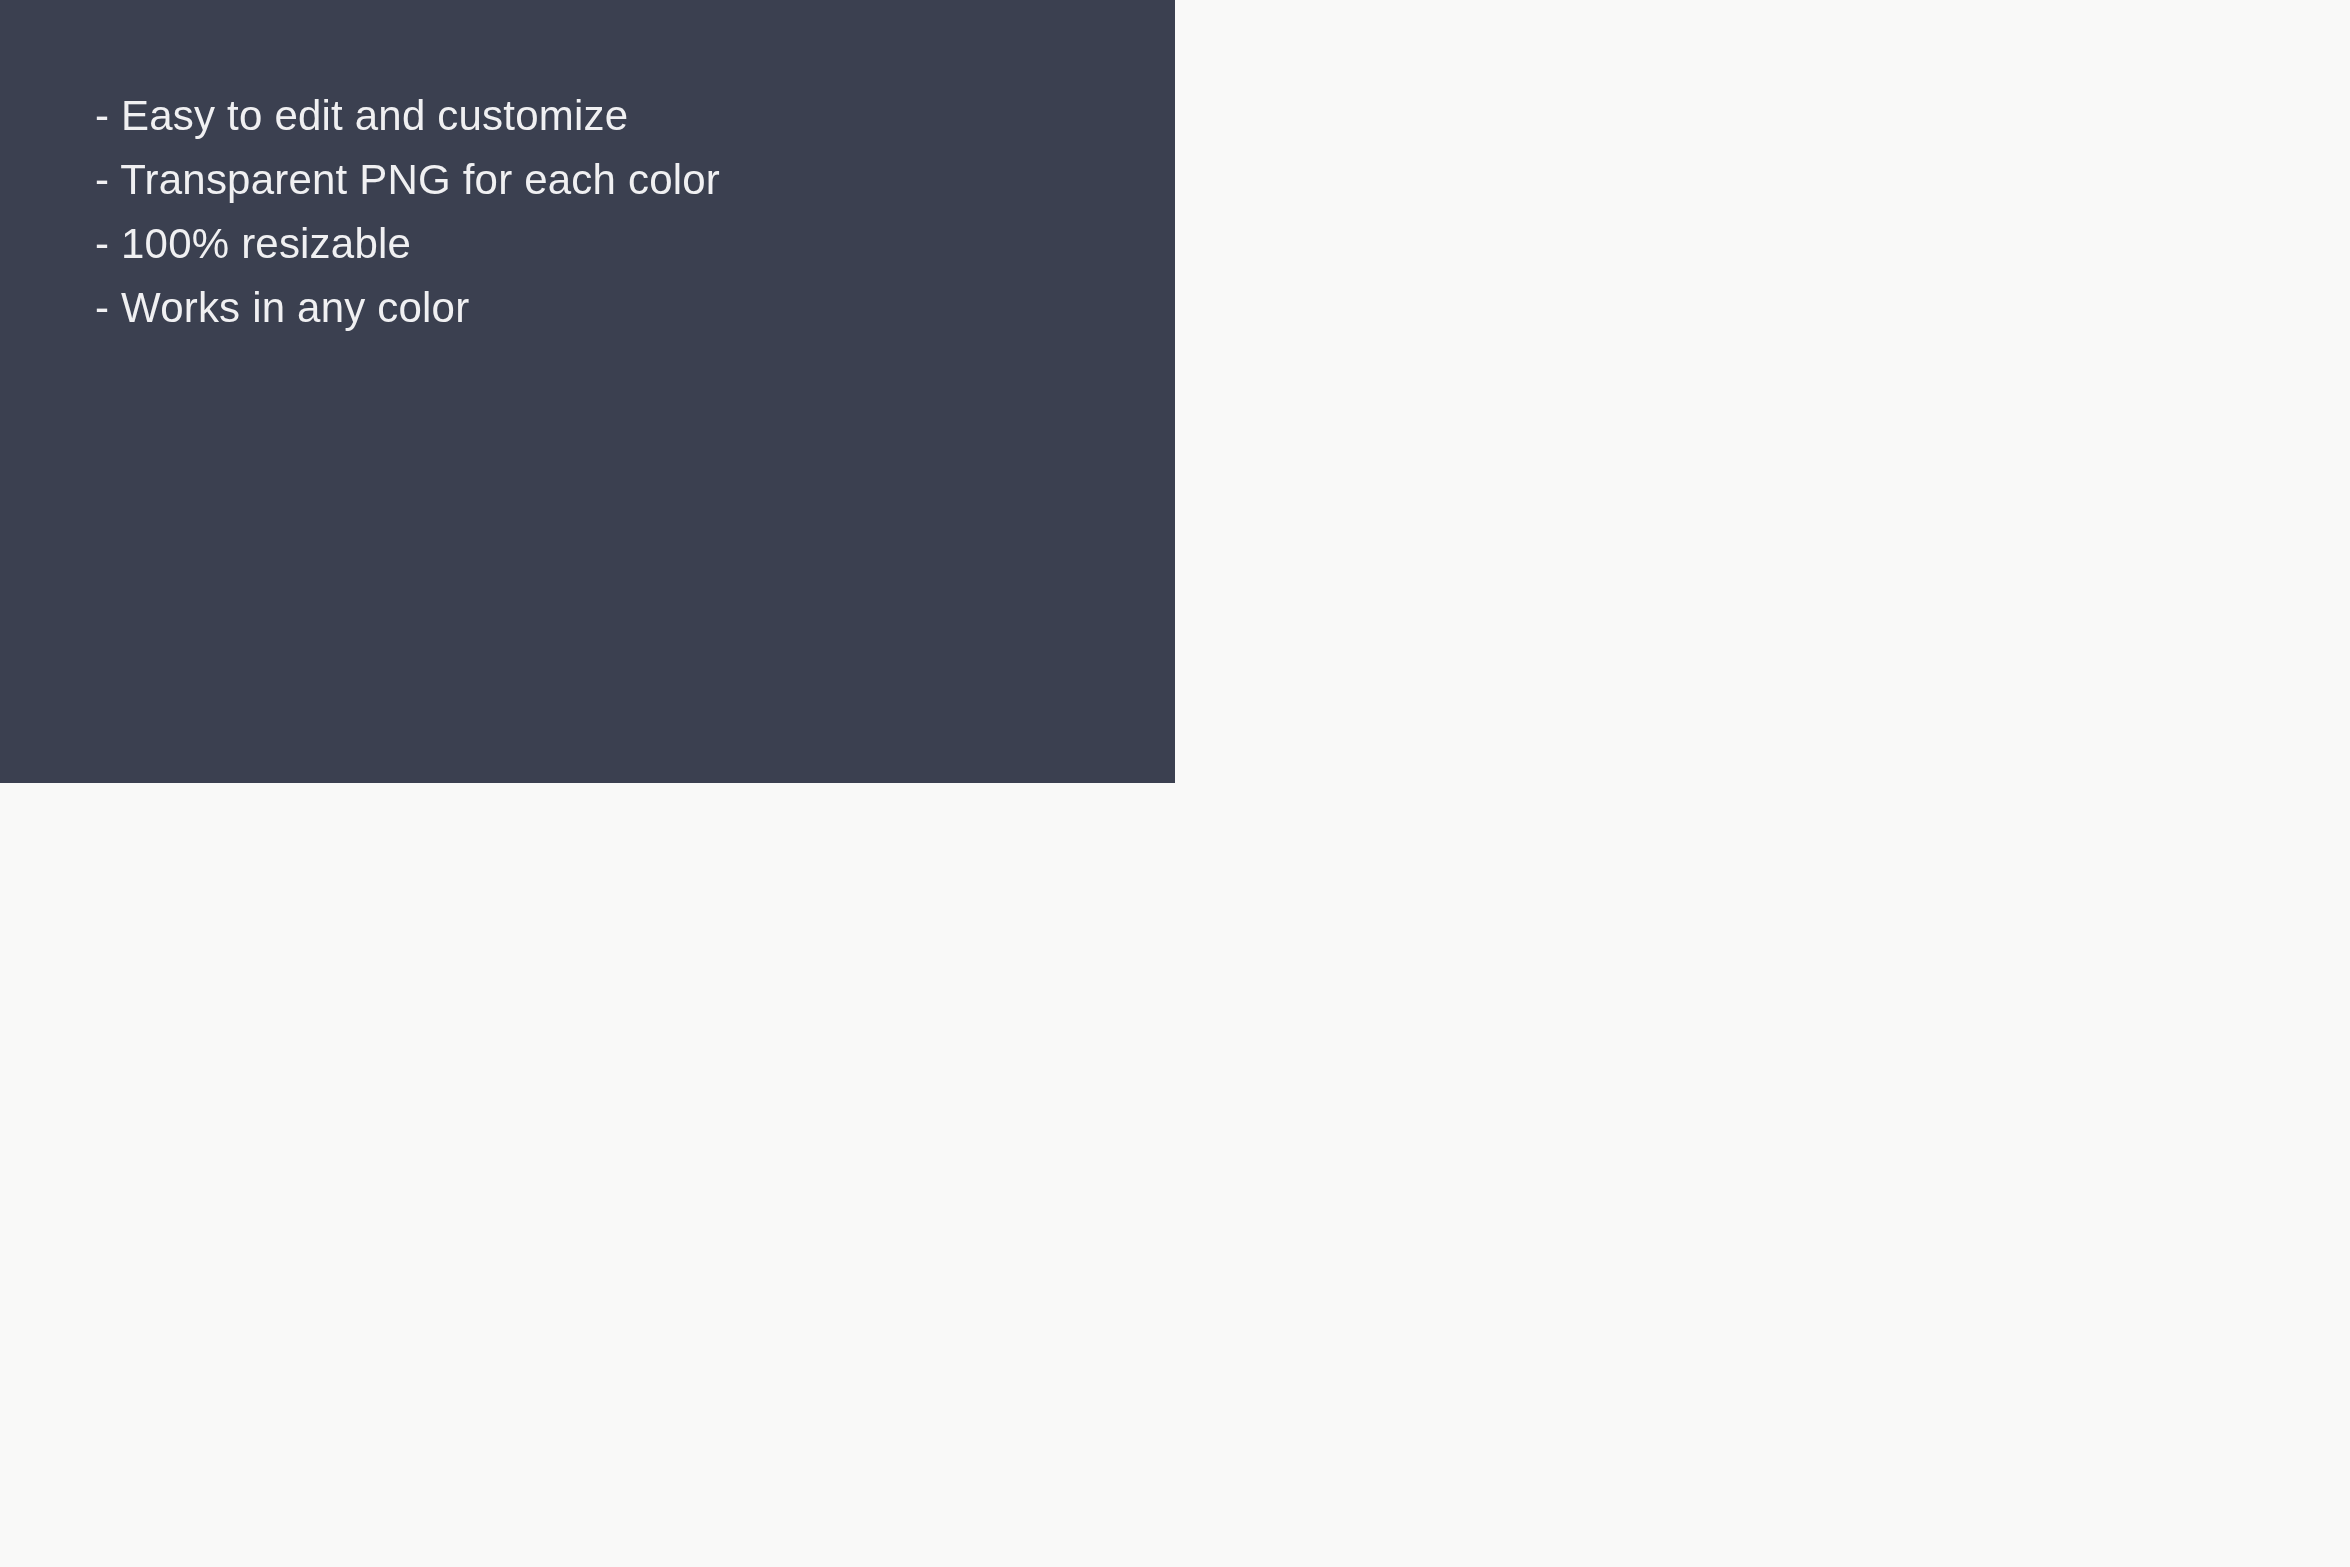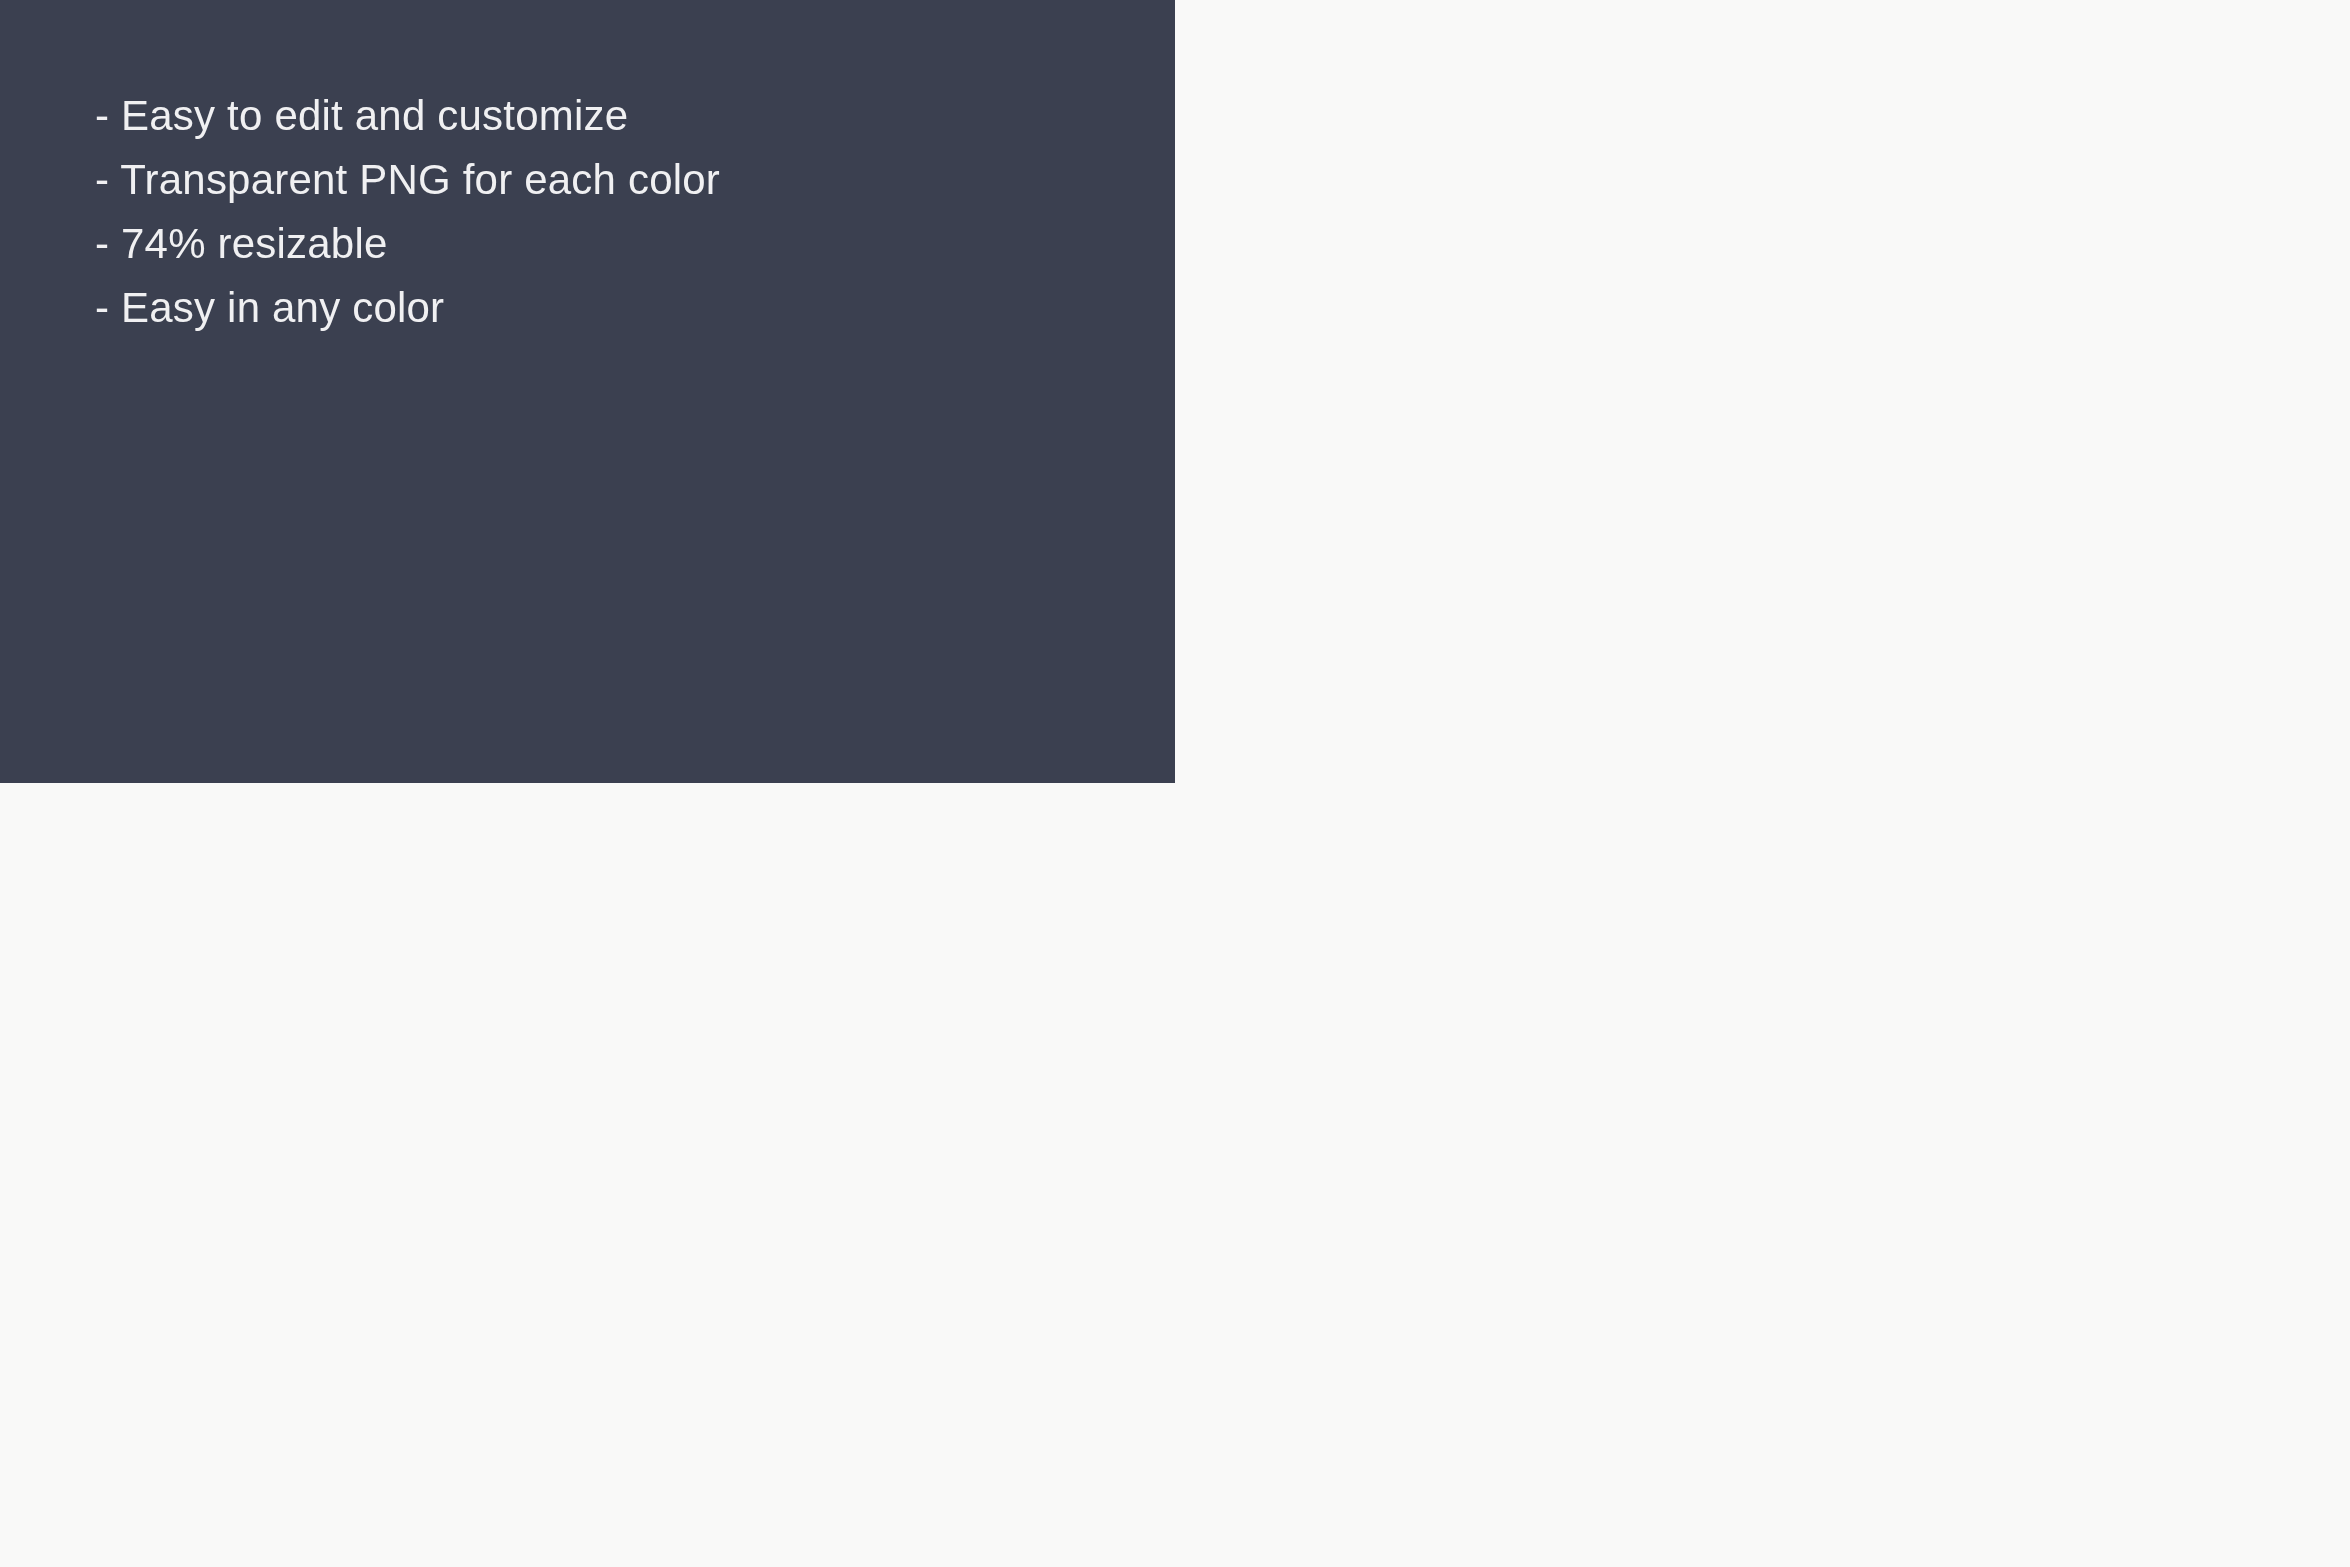--- a/index.html
+++ b/index.html
@@ -60,22 +60,22 @@
 </style>
 </head>
 <body>
 
 <div id="page">
 
   <div class="hero">
     <ul class="feature-list">
       <li class="feature-item">- Easy to edit and customize</li>
       <li class="feature-item">- Transparent PNG for each color</li>
-      <li class="feature-item">- 74% resizable</li>
-      <li class="feature-item">- Easy in any color</li>
+      <li class="feature-item">- 100% resizable</li>
+      <li class="feature-item">- Works in any color</li>
     </ul>
   </div>
 
   <div class="sizes-panel">
     
 
     
   </div>
 
 </div>

